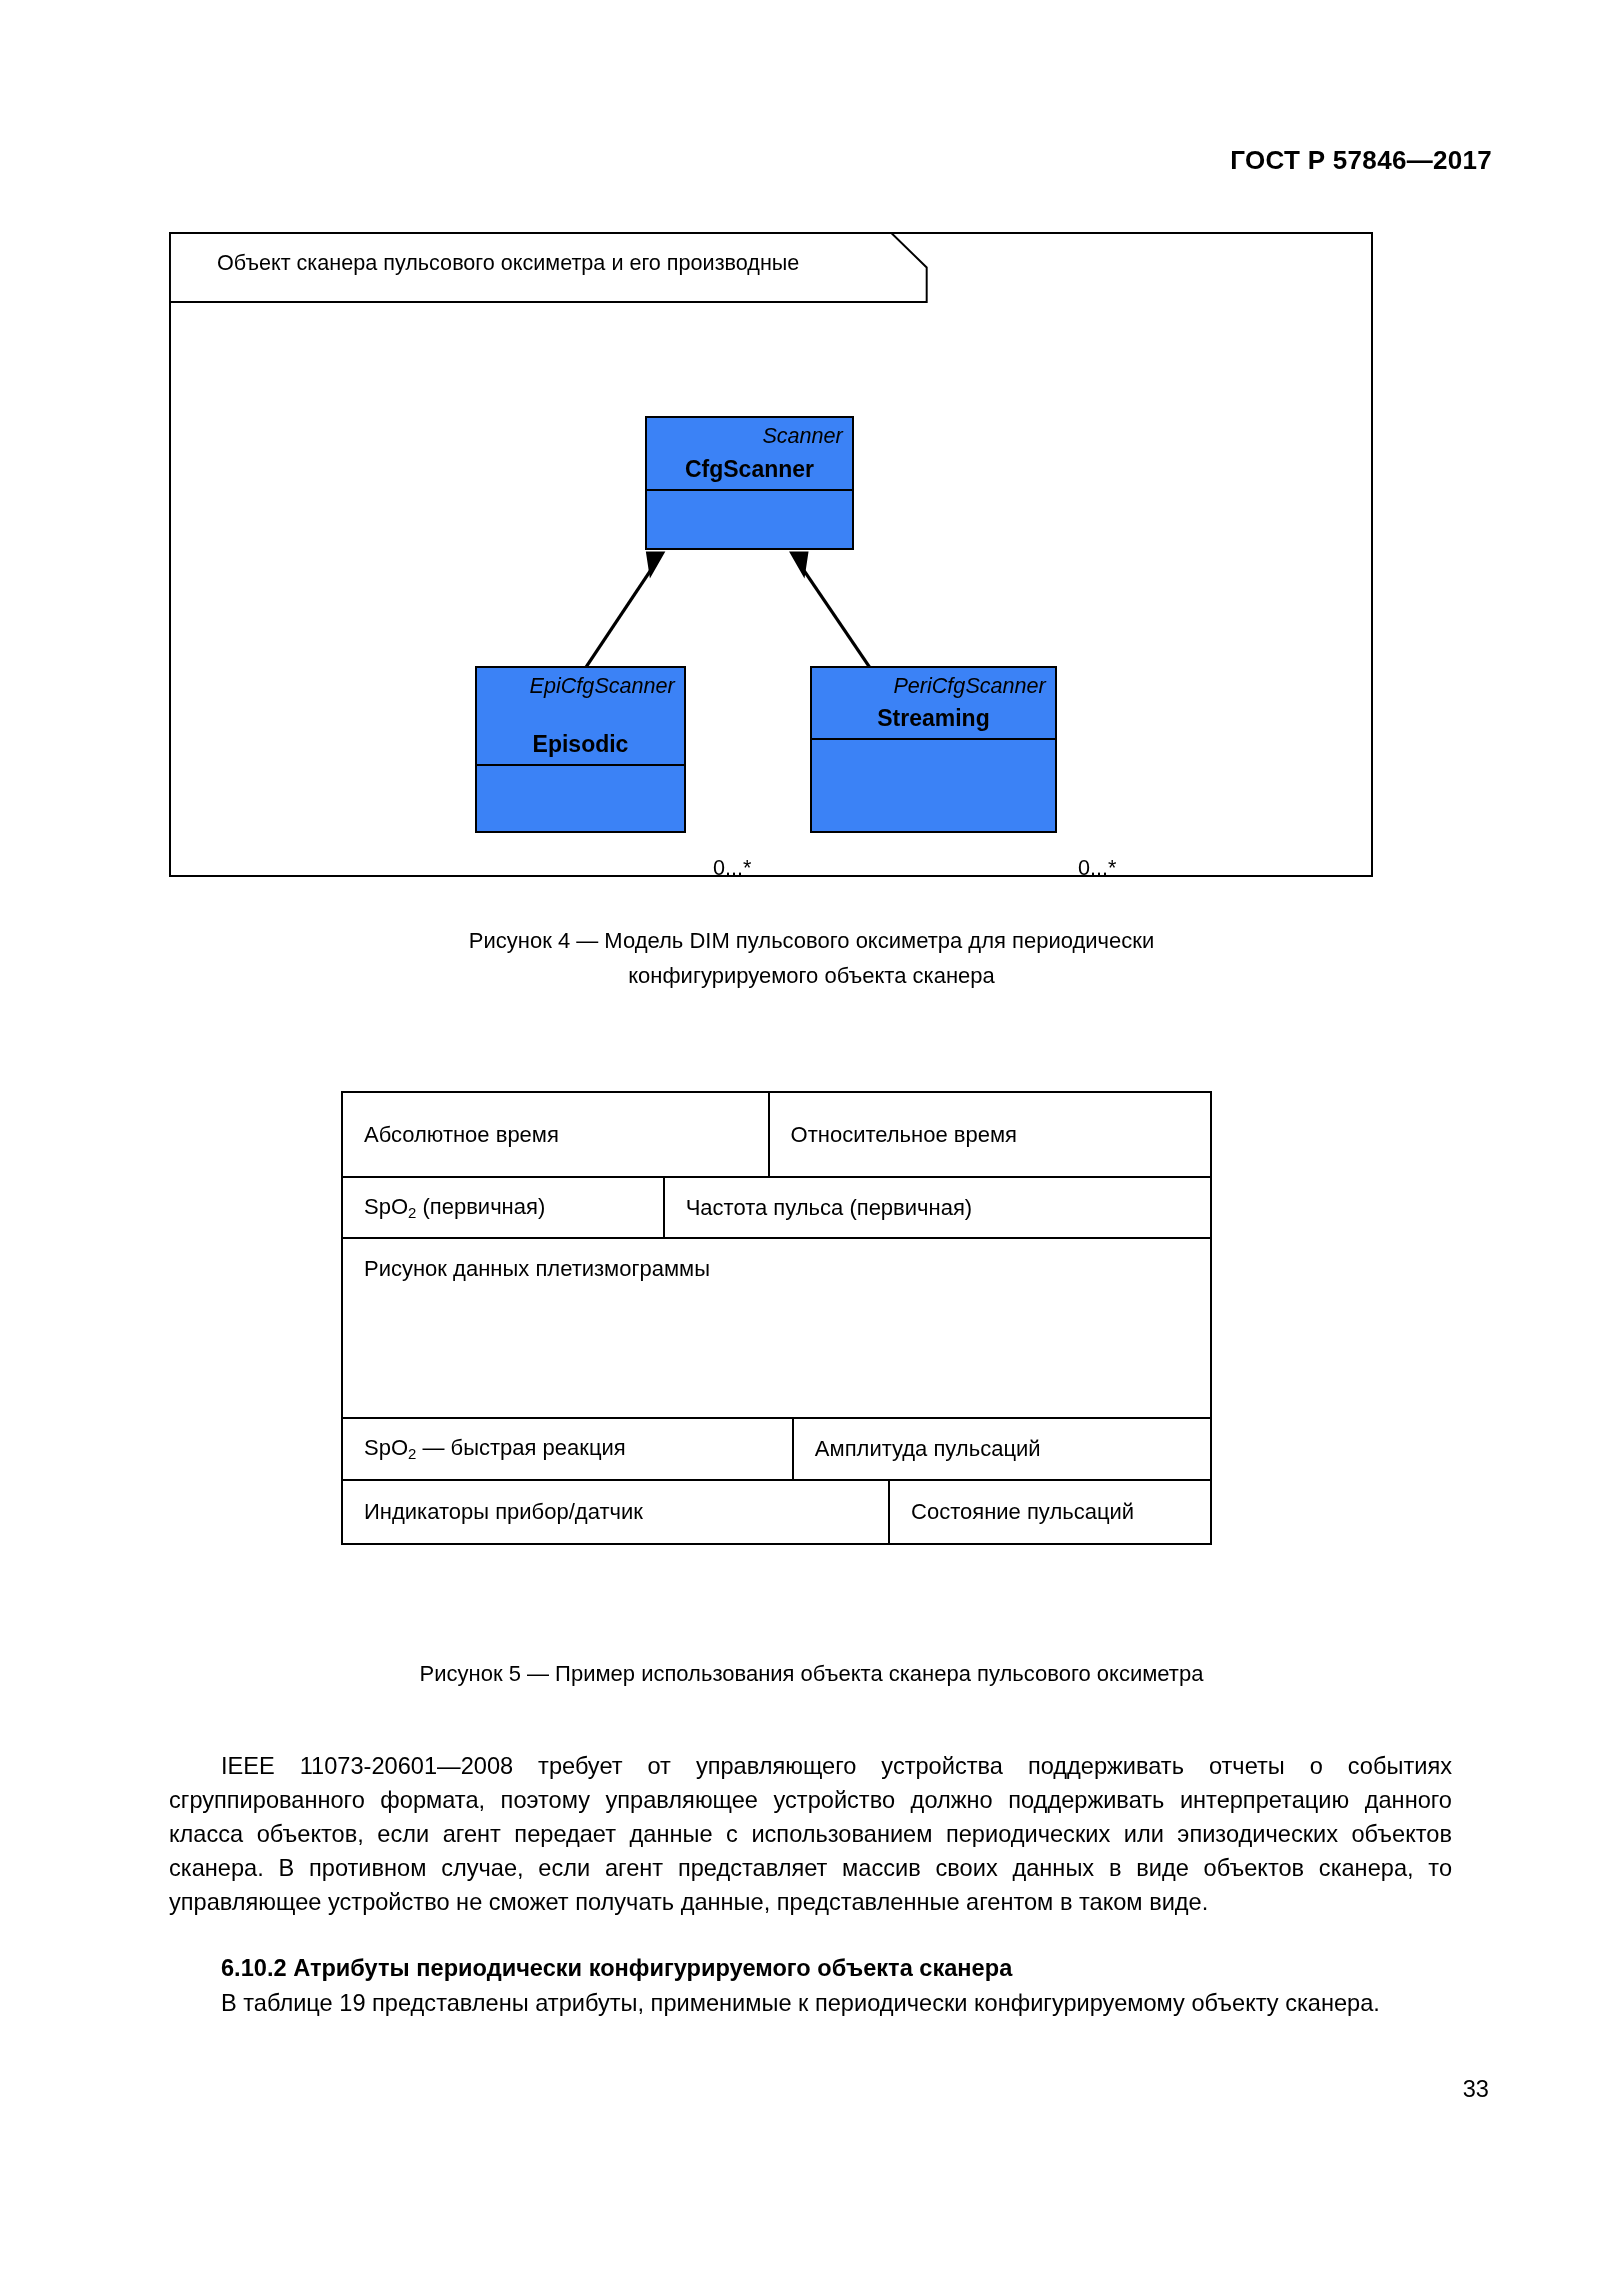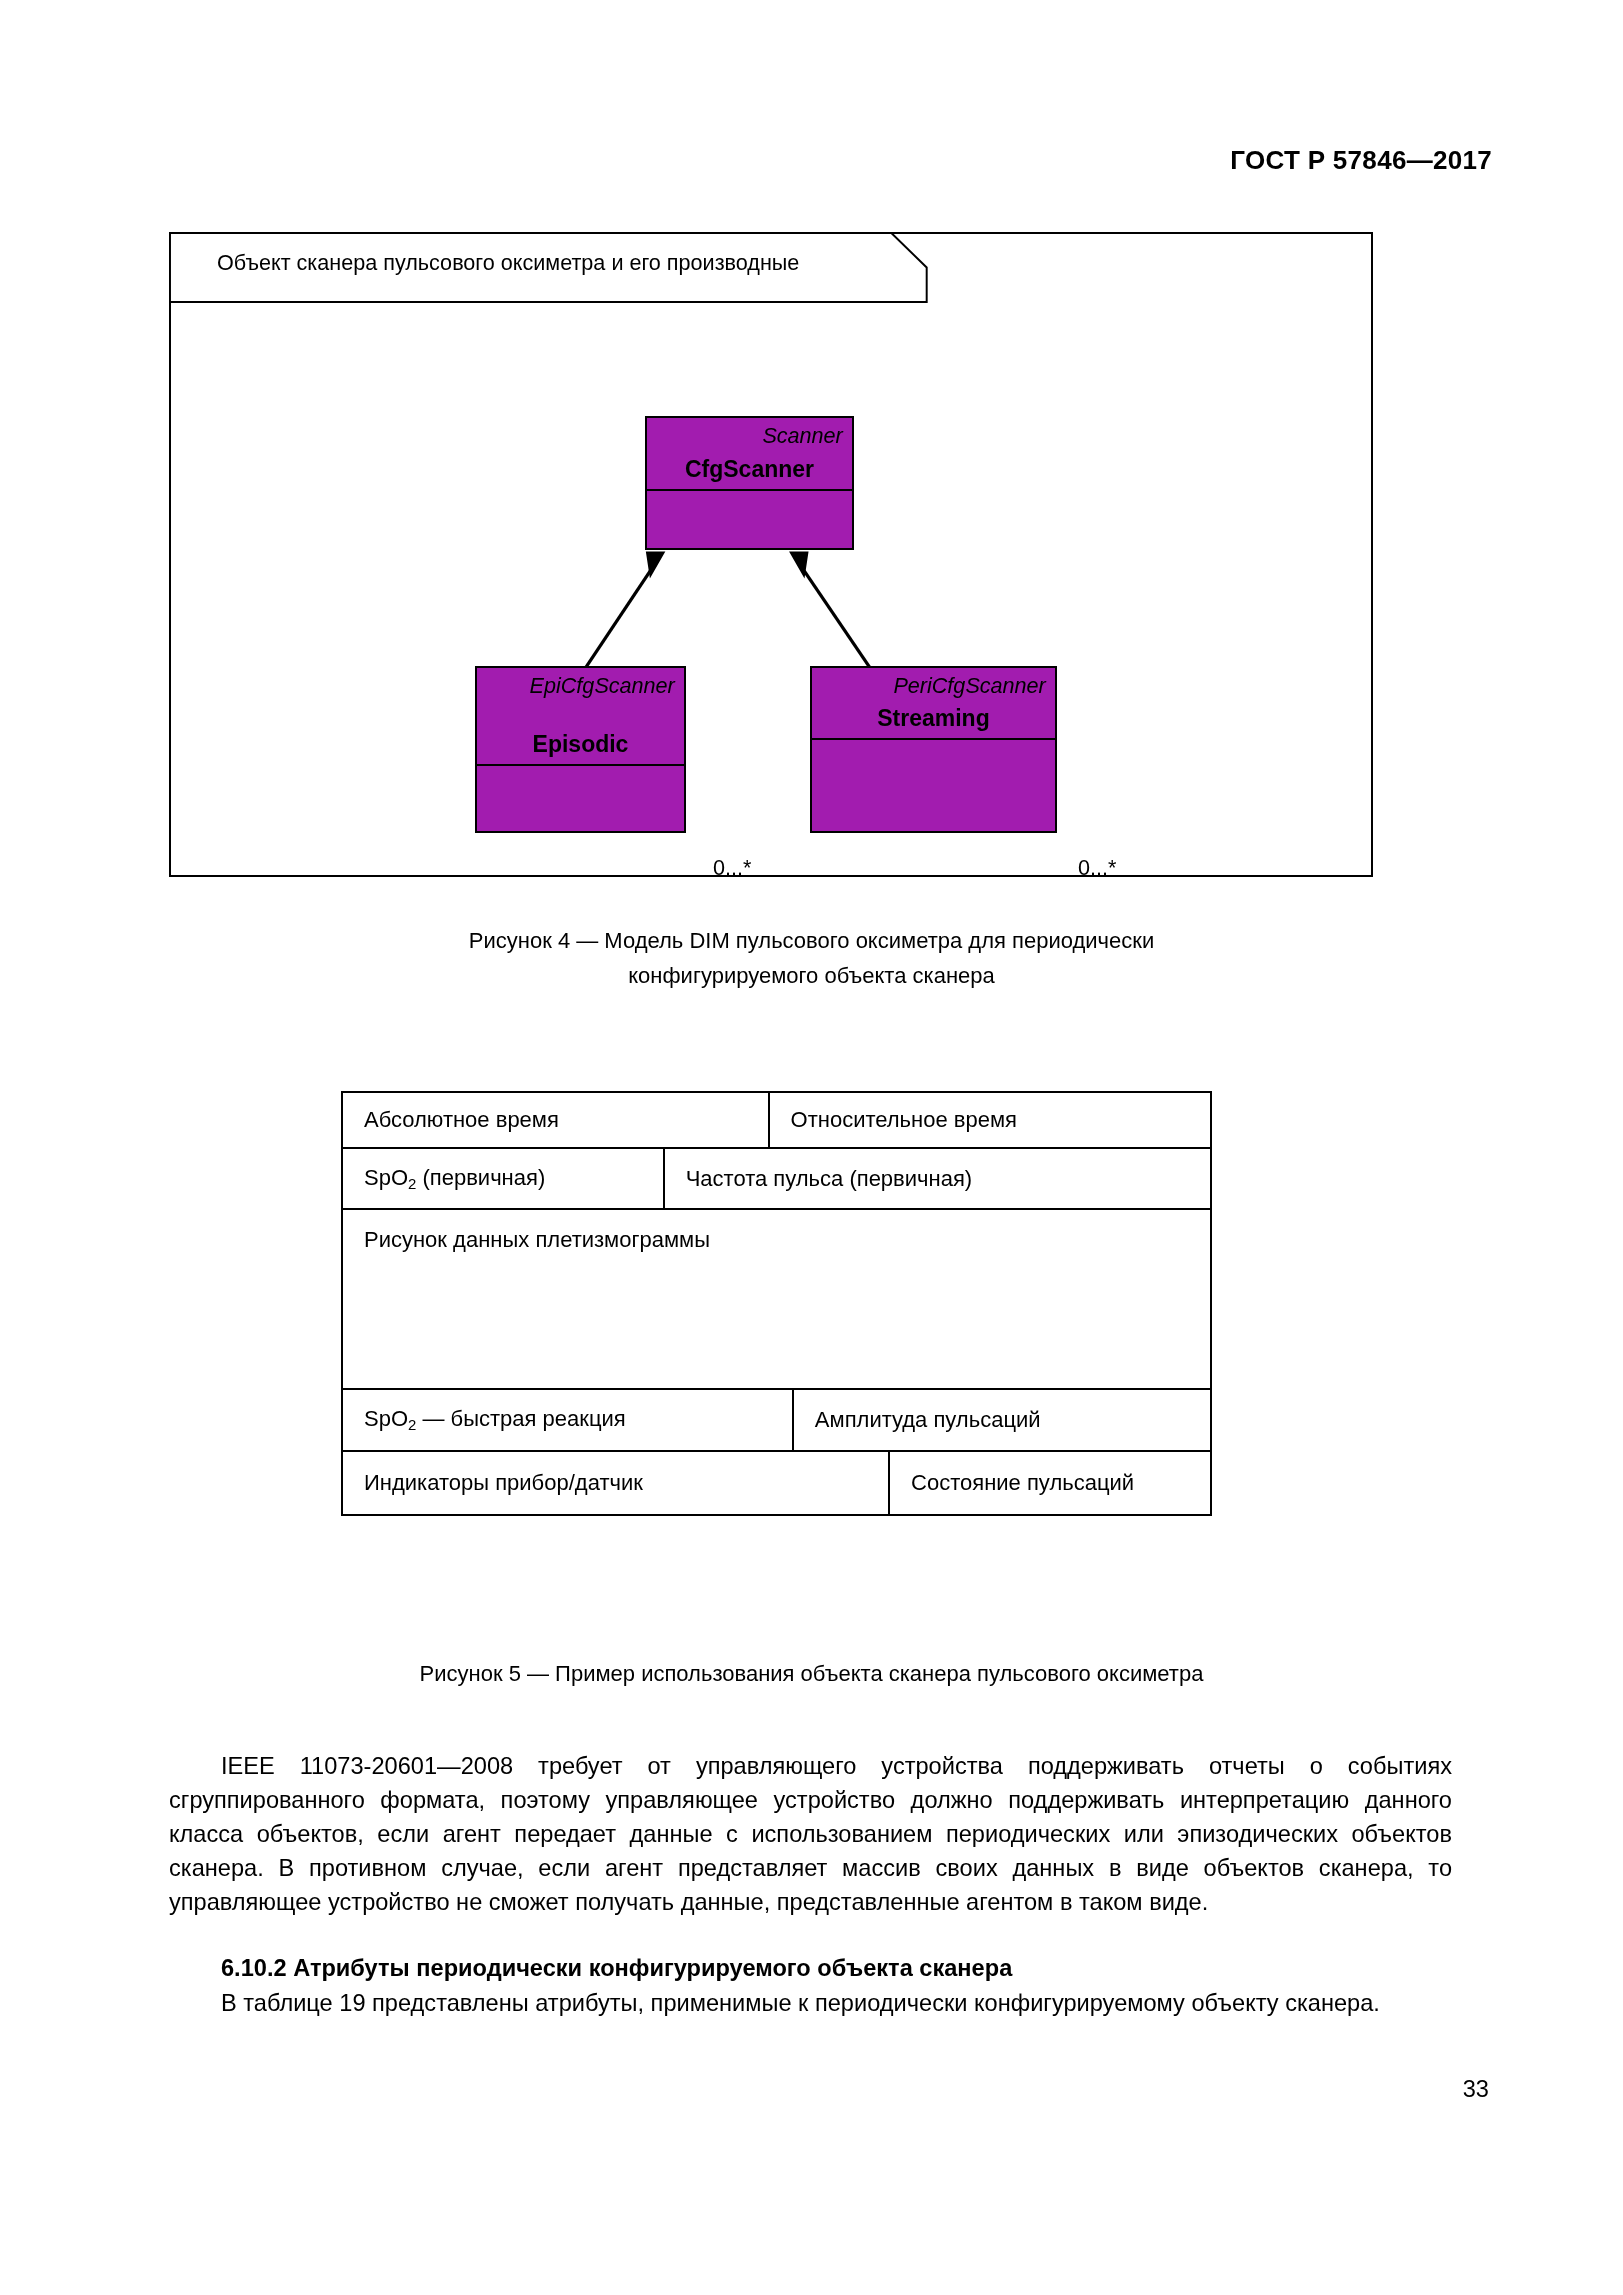--- a/index.html
+++ b/index.html
@@ -57,21 +57,21 @@
     top: 18.3px;
     font-size: 21.6px;
     white-space: nowrap;
   }
 
   
   .uml-class {
     position: absolute;
     border: 2px solid #000;
     box-sizing: border-box;
-    background: #a21caf;
+    background: #3b82f6;
   }
   .uml-class .compartment-top {
     position: relative;
     box-sizing: border-box;
     border-bottom: 2px solid #000;
   }
   .uml-class .stereo {
     position: absolute;
     right: 9.2px;
     top: 5.2px;
@@ -153,21 +153,21 @@
   .fig5-cell {
     box-sizing: border-box;
     font-size: 22px;
     display: flex;
     align-items: center;
     padding-left: 21px;
     white-space: nowrap;
   }
   .fig5-cell.divider { border-right: 2px solid #000; }
 
-  .fig5-row.r1 { height: 56px; }
+  .fig5-row.r1 { height: 85px; }
   .fig5-row.r1 .c1 { width: 49.2%; }
   .fig5-row.r1 .c2 { width: 50.8%; }
 
   .fig5-row.r2 { height: 61px; }
   .fig5-row.r2 .c1 { width: 37.1%; }
   .fig5-row.r2 .c2 { width: 62.9%; }
 
   .fig5-row.r3 { height: 180px; align-items: flex-start; }
   .fig5-row.r3 .c1 { width: 100%; align-items: flex-start; padding-top: 17px; }
 

